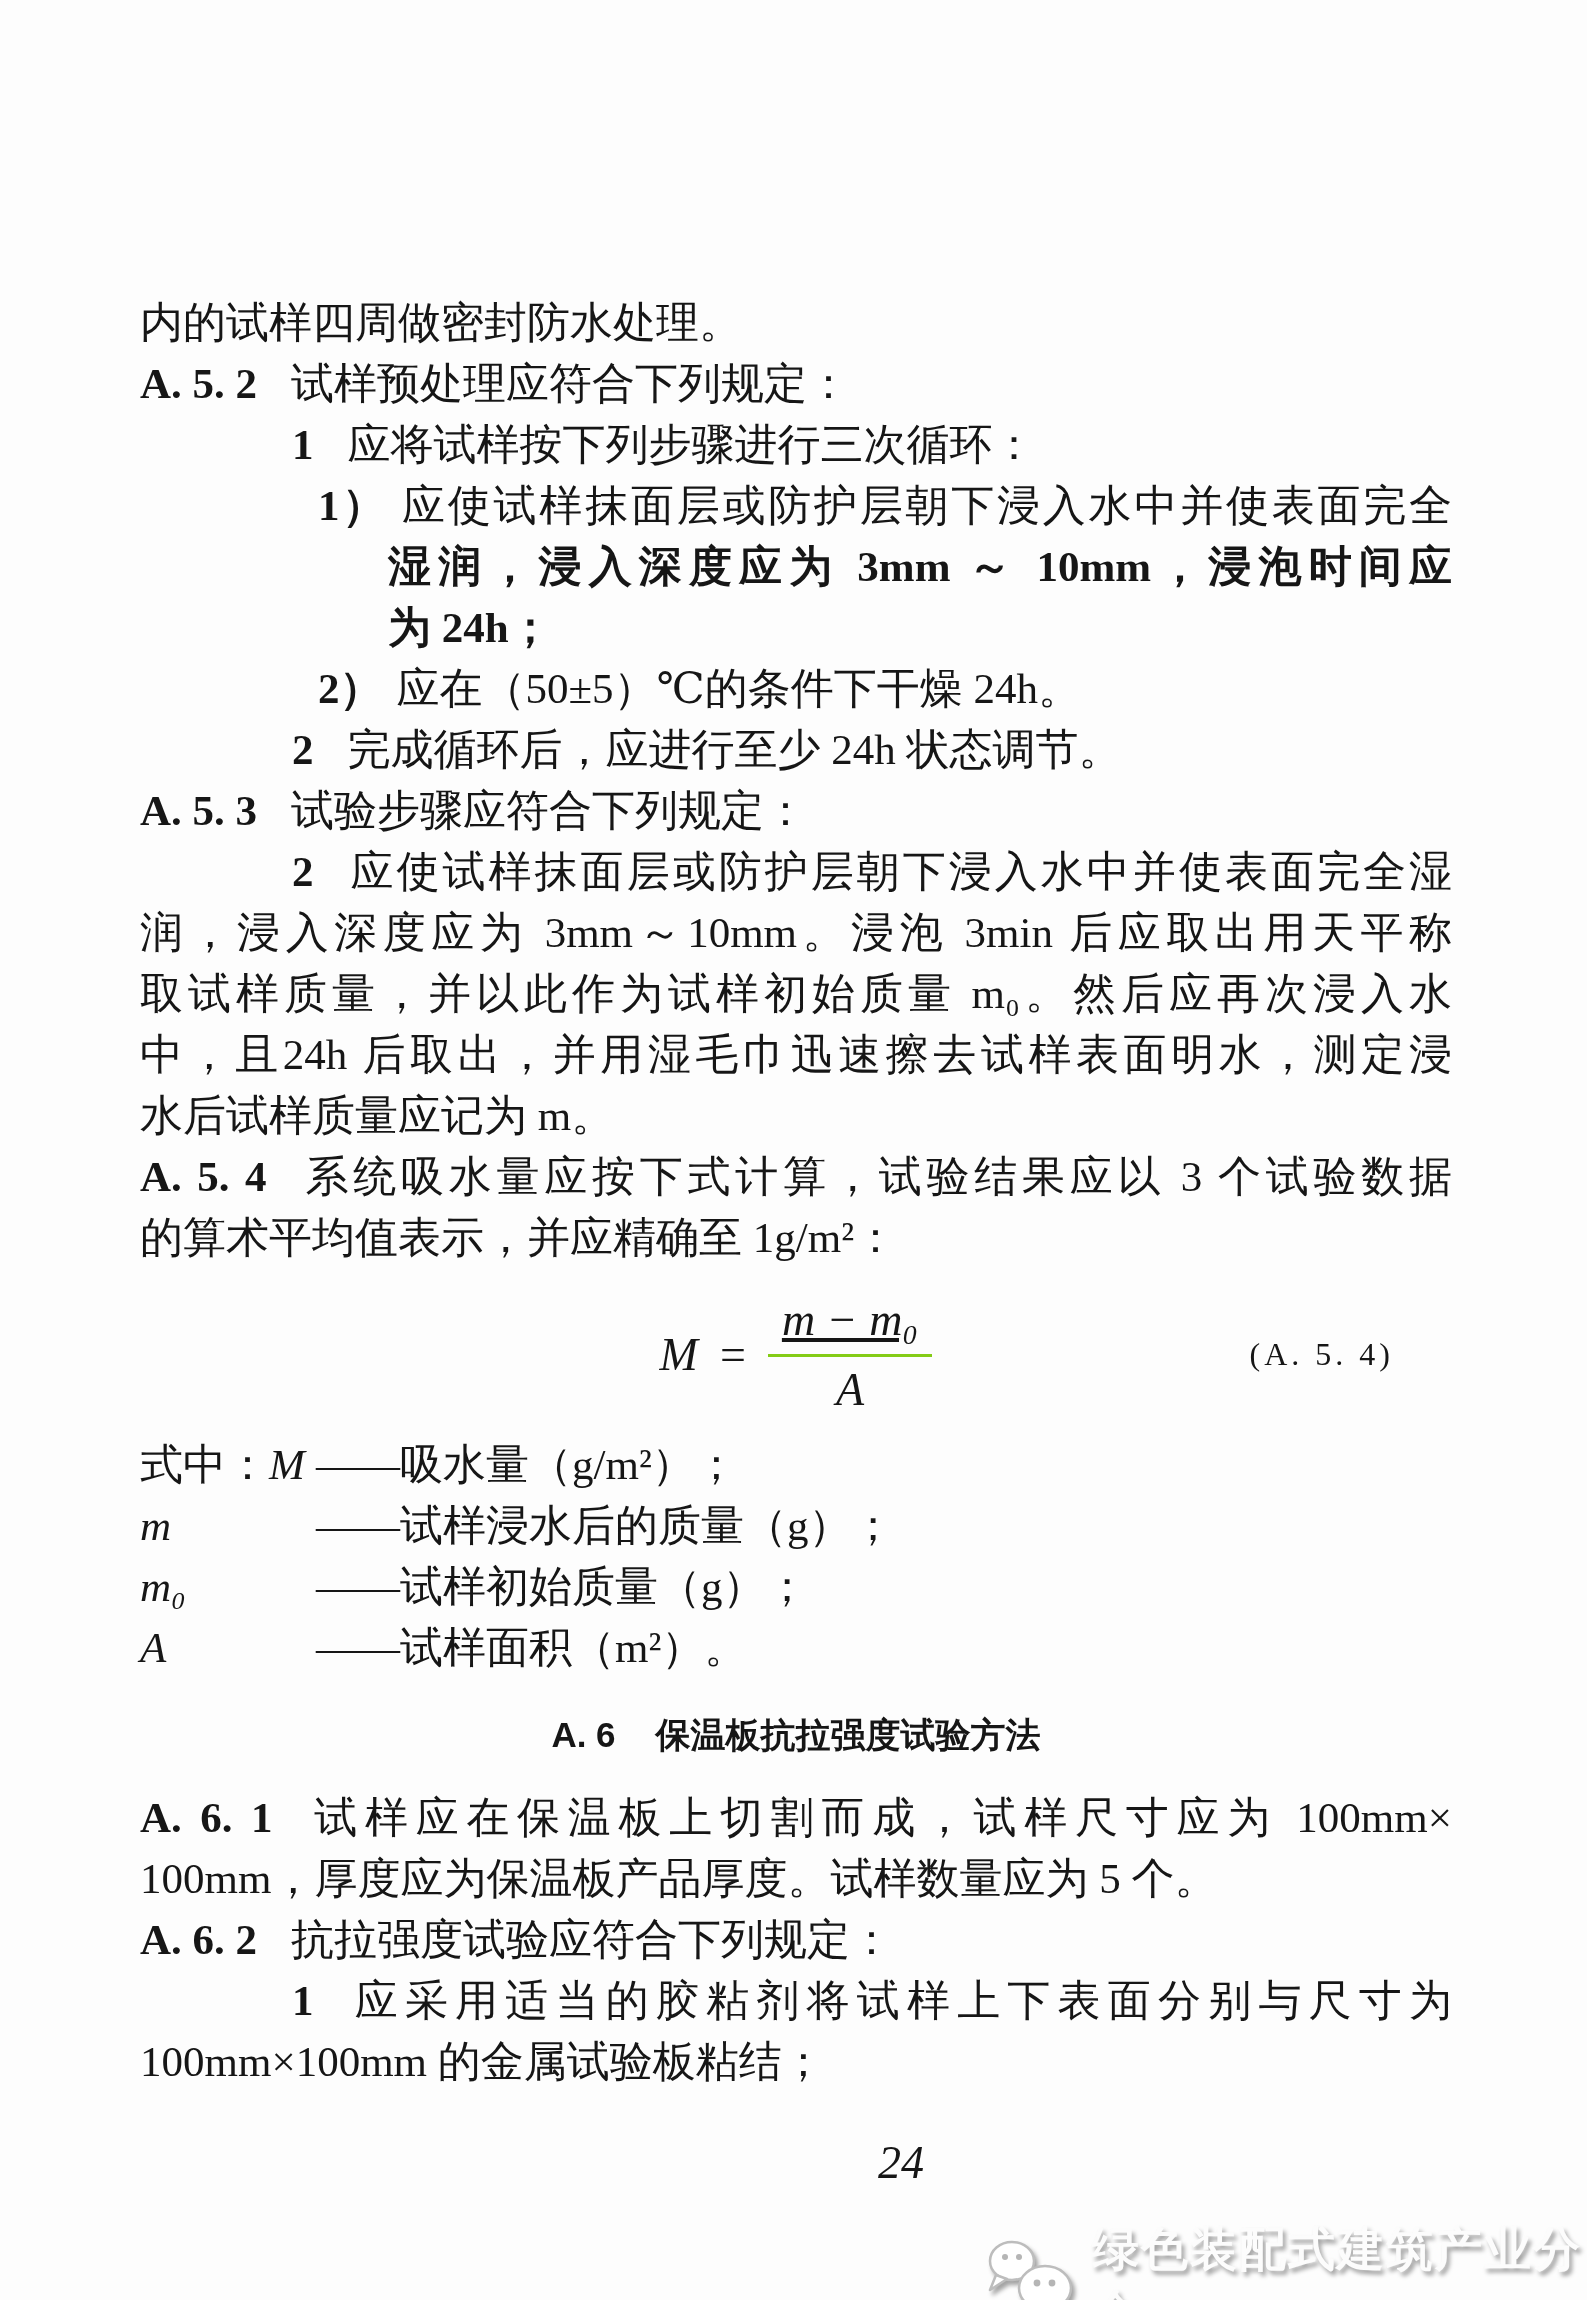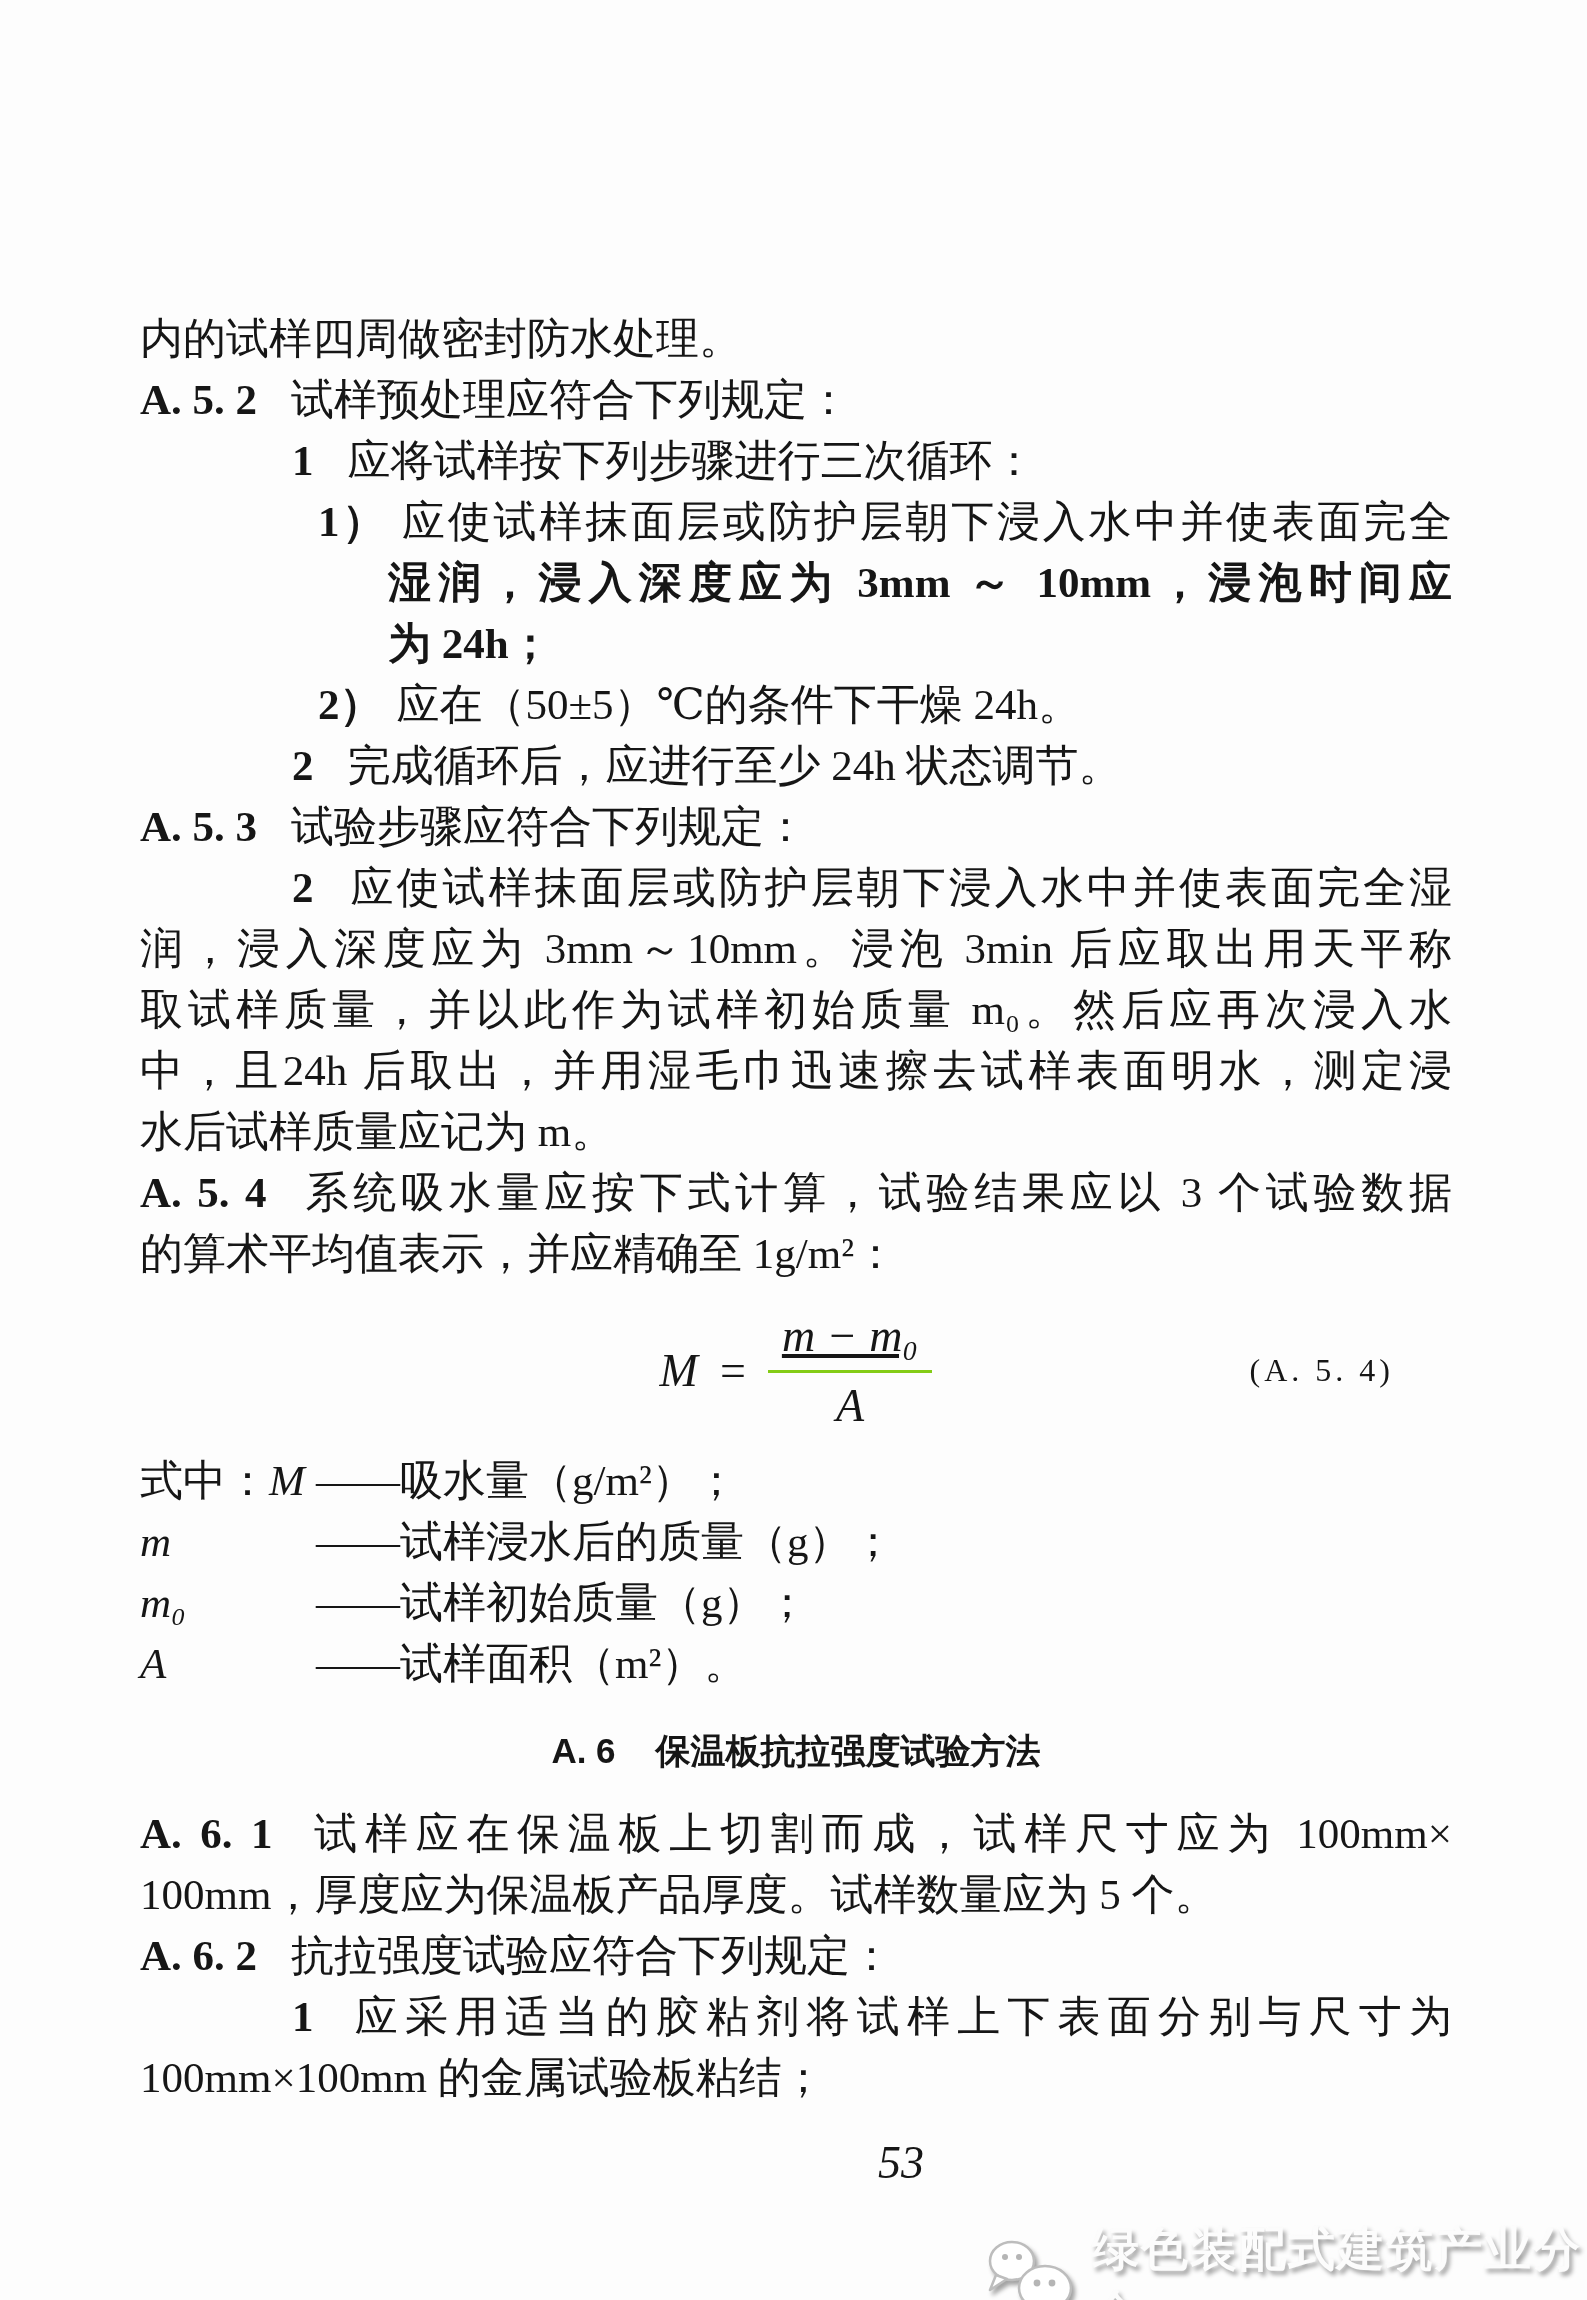--- a/index.html
+++ b/index.html
@@ -6,21 +6,21 @@
   .page{
     position:relative;
     width:1587px;height:2300px;
     background:#fdfdfd;
     overflow:hidden;
     font-family:"Liberation Serif","DejaVu Serif",serif;
     color:#161616;
   }
   .content{
     position:absolute;
-    left:140px;top:308px;
+    left:140px;top:292px;
     width:1312px;
   }
   .ln{
     font-size:43px;
     line-height:61px;
     white-space:nowrap;
   }
   .ln.j{
     white-space:normal;
     text-align:justify;
@@ -180,21 +180,21 @@
     <div class="ln"><span>100mm，厚度应为保温板产品厚度。试样数量应为 5 个。</span></div>
 
     <div class="ln"><span class="lb">A. 6. 2</span><span>抗拉强度试验应符合下列规定：</span></div>
 
     <div class="ln i1 j"><span class="lb">1</span><span>应采用适当的胶粘剂将试样上下表面分别与尺寸为</span></div>
 
     <div class="ln"><span>100mm×100mm 的金属试验板粘结；</span></div>
 
   </div>
 
-  <div class="pagenum">53</div>
+  <div class="pagenum">24</div>
 
   <div class="watermark">
     <span class="wm-icon">
       <svg width="100" height="82" viewBox="0 0 100 82">
         <g fill="#ffffff" stroke="#bdbdbd" stroke-width="2.5">
           <ellipse cx="30" cy="23" rx="22" ry="19"></ellipse>
           <path d="M14 37 L8 52 L25 41 Z" stroke-linejoin="round"></path>
           <ellipse cx="63" cy="50" rx="26" ry="22"></ellipse>
           <path d="M74 68 L81 81 L62 71 Z" stroke-linejoin="round"></path>
         </g>

